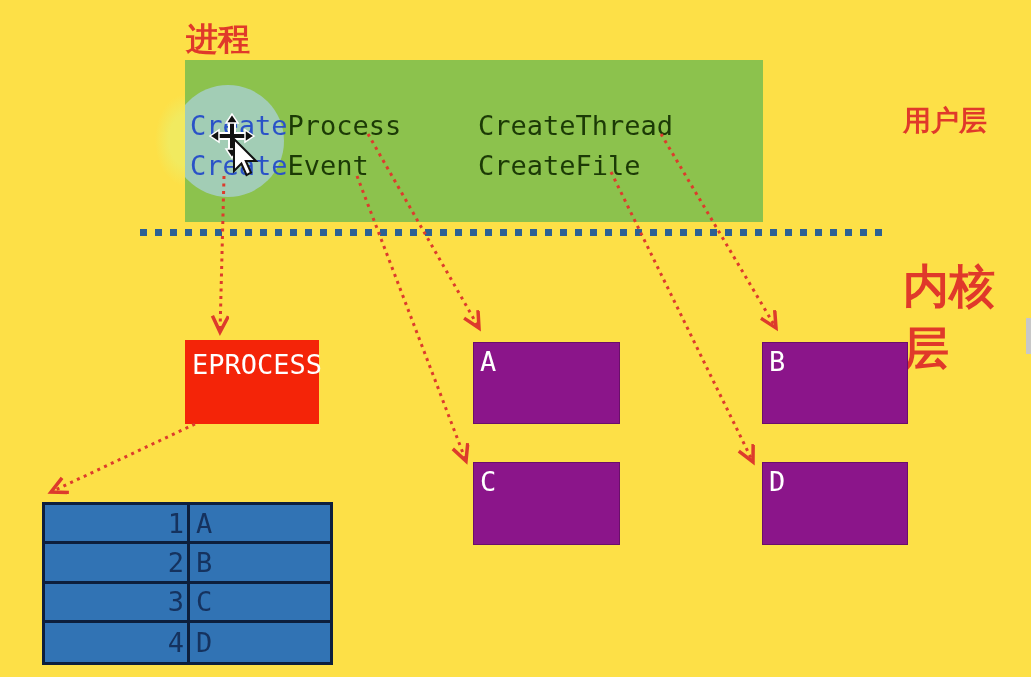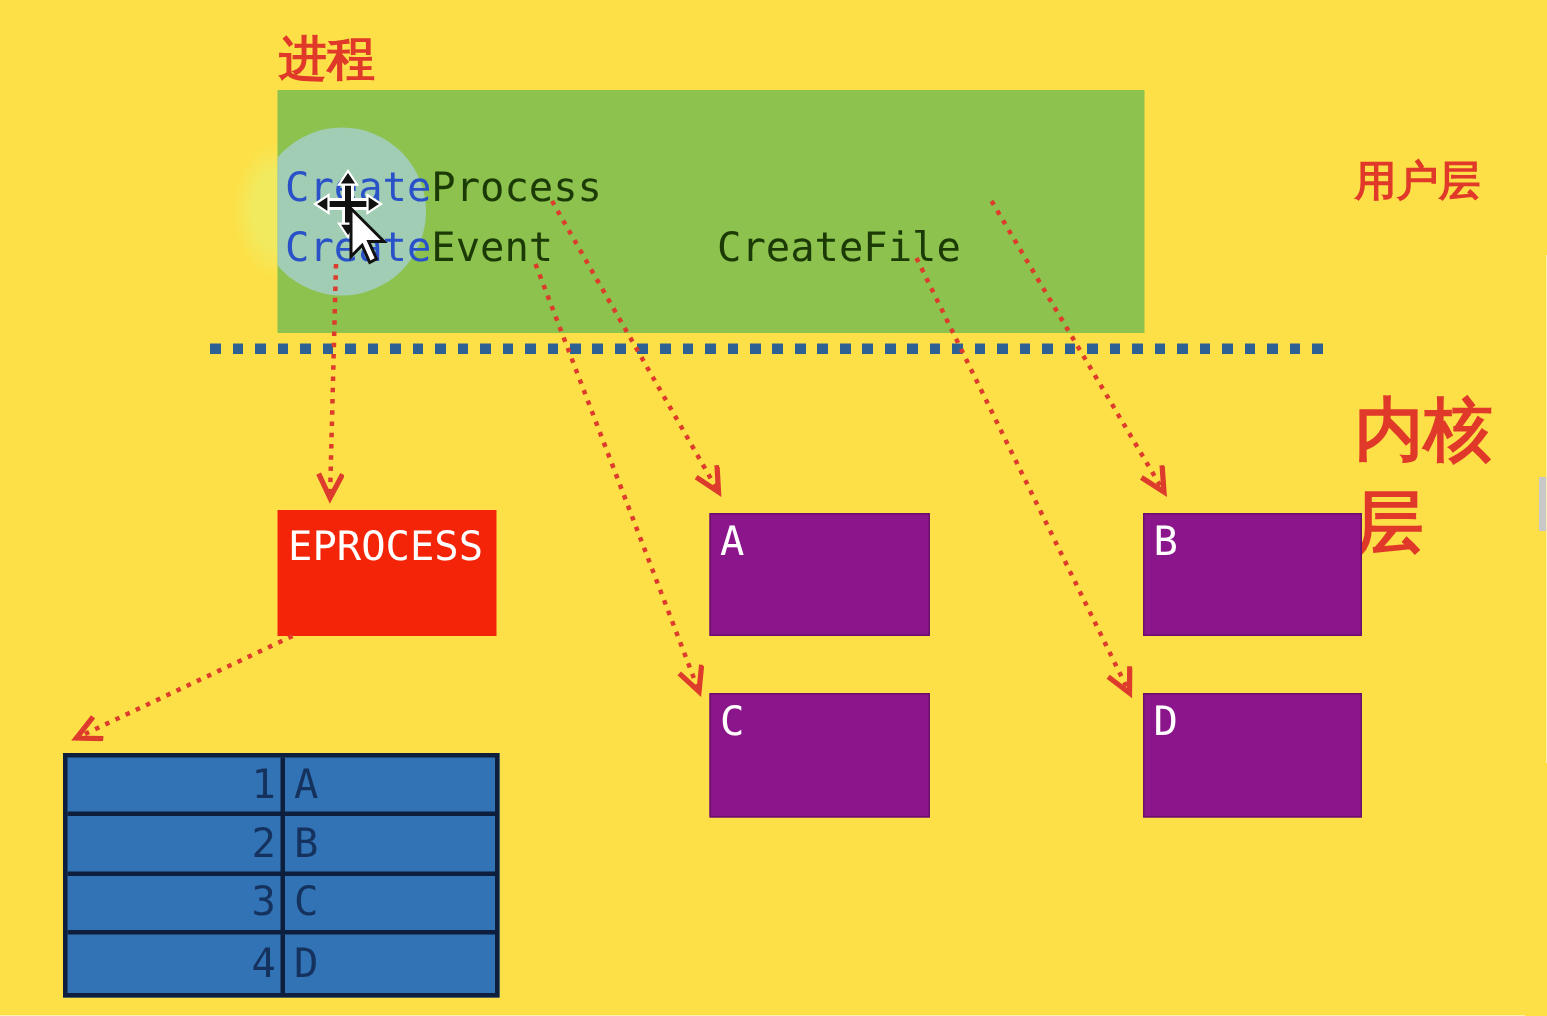--- a/index.html
+++ b/index.html
@@ -24,21 +24,21 @@
   .api{position:absolute;font-size:27px;white-space:pre;color:var(--api-text-dark,#1c3a06);}
   .api .blue{color:var(--api-text-blue,#2a52c8);}
   .t1l{left:5px;top:50px;}  .t1r{left:293px;top:50px;}
   .t2l{left:5px;top:90px;}  .t2r{left:293px;top:90px;}
 
   .cursor-svg{position:absolute;left:206px;top:112px;z-index:10;}
 
   .separator{position:absolute;left:140px;top:229px;width:746px;height:7px;z-index:3;
      background:repeating-linear-gradient(90deg,var(--separator-blue,#2d6193) 0 7px,transparent 7px 15px);}
 
-  .eprocess-box{position:absolute;left:185px;top:340px;width:146px;height:84px;
+  .eprocess-box{position:absolute;left:185px;top:340px;width:134px;height:84px;
       background:var(--eprocess-red,#f42408);color:#fff;font-size:27px;
       padding:0;box-sizing:border-box;z-index:2;}
   .eprocess-box span{position:absolute;left:7px;top:9px;}
 
   .kobj{position:absolute;background:var(--kernel-purple,#8b158a);
         border:1px solid var(--kernel-purple-border,#6a0f6a);box-sizing:border-box;
         color:#fff;font-size:27px;z-index:2;}
   .kobj span{position:absolute;left:6px;top:3px;}
   .kobj-a{left:473px;top:342px;width:147px;height:82px;}
   .kobj-b{left:762px;top:342px;width:146px;height:82px;}
@@ -64,20 +64,21 @@
 
 <div class="canvas">
 
   <div class="cjk-label process-label">进程</div>
 
   <div class="pointer-glow"></div>
 
   <div class="green-box">
     <div class="hl-circle"></div>
     <div class="api mono t1l"><span class="blue">Create</span><span>Process</span></div>
+    <div class="api mono t1r">CreateThread</div>
     <div class="api mono t2l"><span class="blue">Create</span><span>Event</span></div>
     <div class="api mono t2r">CreateFile</div>
   </div>
 
   <svg class="cursor-svg" width="56" height="70" viewBox="0 0 56 70">
     <g>
       <path d="M26,8 V40 M10,24 H42" stroke="#ffffff" stroke-width="8" fill="none"></path>
       <path d="M26,10 V38 M12,24 H40" stroke="#111111" stroke-width="4" fill="none"></path>
       <path d="M26,2 L20,11 L32,11 Z" fill="#111111" stroke="#ffffff" stroke-width="1.5"></path>
       <path d="M26,46 L20,37 L32,37 Z" fill="#111111" stroke="#ffffff" stroke-width="1.5"></path>

